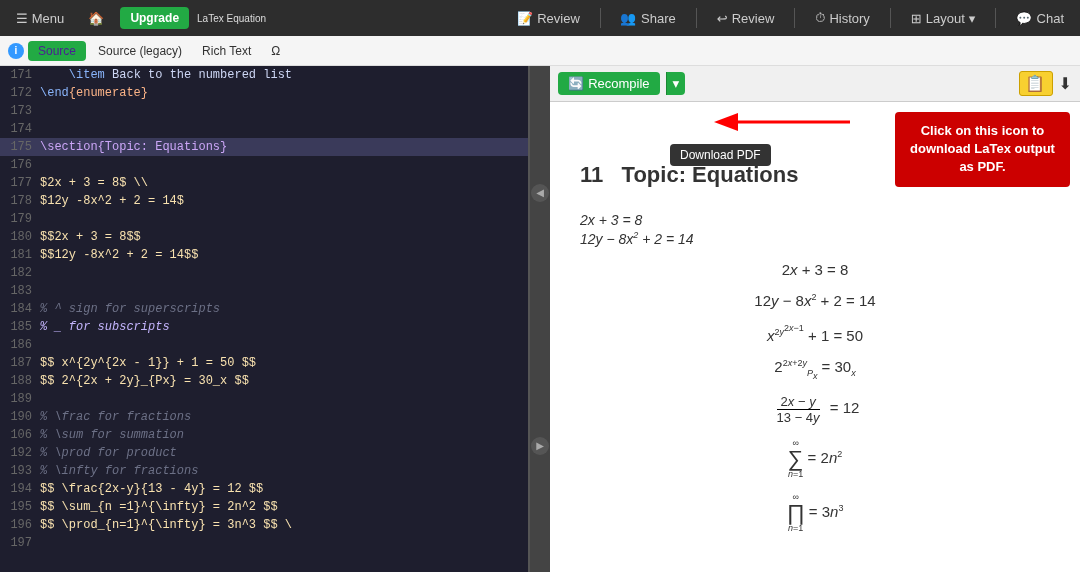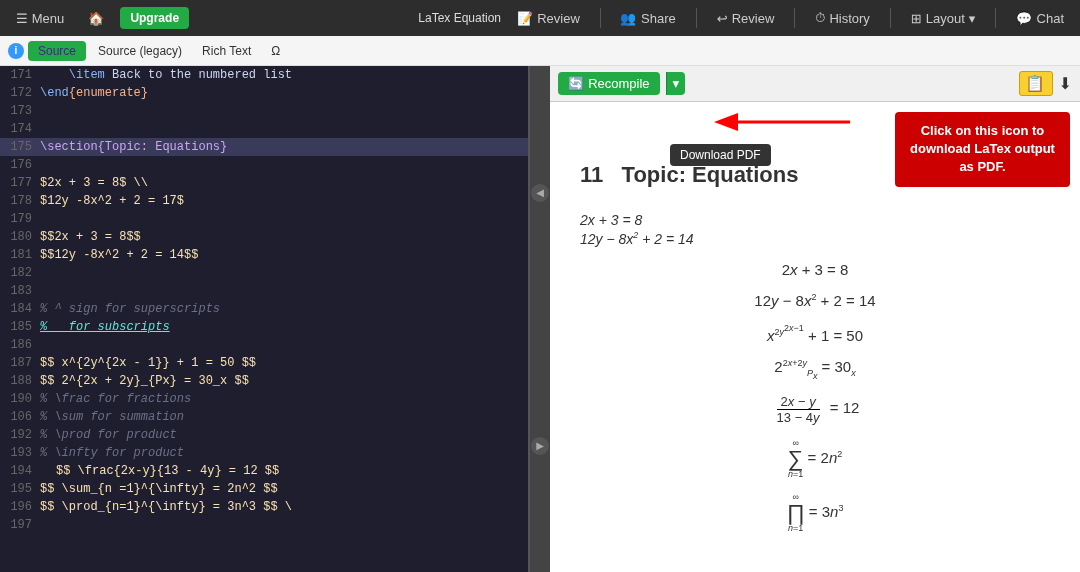--- a/index.html
+++ b/index.html
@@ -7,21 +7,21 @@
 
     
     #topbar {
       display: flex; align-items: center; background: #2d2d2d; height: 36px;
       padding: 0 8px; gap: 8px; color: #ddd;
     }
     #topbar .nav-item {
       display: flex; align-items: center; gap: 4px; padding: 4px 8px;
       cursor: pointer; font-size: 13px; color: #ccc; border-radius: 4px;
     }
-    #topbar .title { flex: 1; text-align: right; color: #ddd; font-size: 12px; }
+    #topbar .title { flex: 1; text-align: left; color: #ddd; font-size: 10px; }
     #topbar .upgrade-btn {
       background: #22aa44; color: #fff; border: none; border-radius: 4px;
       padding: 4px 10px; cursor: pointer; font-size: 12px; font-weight: bold;
     }
 
     
     #toolbar {
       display: flex; align-items: center; background: #f5f5f5; height: 30px;
       padding: 0 8px; gap: 4px; border-bottom: 1px solid #ddd;
     }
@@ -210,21 +210,21 @@
       <div class="editor-line">
         <span class="line-num">176</span>
         <span class="line-content">&nbsp;</span>
       </div>
       <div class="editor-line">
         <span class="line-num">177</span>
         <span class="line-content" style="color: rgb(249, 226, 175);">$2x + 3 = 8$ \\</span>
       </div>
       <div class="editor-line">
         <span class="line-num">178</span>
-        <span class="line-content" style="color: rgb(249, 226, 175);">$12y -8x^2 + 2 = 17$</span>
+        <span class="line-content" style="color: rgb(249, 226, 175);">$12y -8x^2 + 2 = 14$</span>
       </div>
       <div class="editor-line">
         <span class="line-num">179</span>
         <span class="line-content">&nbsp;</span>
       </div>
       <div class="editor-line">
         <span class="line-num">180</span>
         <span class="line-content" style="color: rgb(249, 226, 175);">$$2x + 3 = 8$$</span>
       </div>
       <div class="editor-line">
@@ -238,53 +238,57 @@
       <div class="editor-line">
         <span class="line-num">183</span>
         <span class="line-content">&nbsp;</span>
       </div>
       <div class="editor-line">
         <span class="line-num">184</span>
         <span class="line-content" style="color: rgb(108, 112, 134); font-style: italic;">% ^ sign for superscripts</span>
       </div>
       <div class="editor-line">
         <span class="line-num">185</span>
-        <span class="line-content" style="color: #5eead4; font-style: italic; text-decoration: underline;">% _ for subscripts</span>
+        <span class="line-content" style="color: #c4b5fd; font-style: italic;">% _ for subscripts</span>
       </div>
       <div class="editor-line">
         <span class="line-num">186</span>
         <span class="line-content">&nbsp;</span>
       </div>
       <div class="editor-line">
         <span class="line-num">187</span>
         <span class="line-content" style="color: rgb(249, 226, 175);">$$ x^{2y^{2x - 1}} + 1 = 50 $$</span>
       </div>
       <div class="editor-line">
         <span class="line-num">188</span>
         <span class="line-content" style="color: rgb(249, 226, 175);">$$ 2^{2x + 2y}_{Px} = 30_x $$</span>
       </div>
       <div class="editor-line">
+        <span class="line-num">189</span>
+        <span class="line-content">&nbsp;</span>
+      </div>
+      <div class="editor-line">
         <span class="line-num">190</span>
         <span class="line-content" style="color: rgb(108, 112, 134); font-style: italic;">% \frac for fractions</span>
       </div>
       <div class="editor-line">
         <span class="line-num">106</span>
         <span class="line-content" style="color: rgb(108, 112, 134); font-style: italic;">% \sum for summation</span>
       </div>
       <div class="editor-line">
         <span class="line-num">192</span>
         <span class="line-content" style="color: rgb(108, 112, 134); font-style: italic;">% \prod for product</span>
       </div>
       <div class="editor-line">
         <span class="line-num">193</span>
-        <span class="line-content" style="color: rgb(108, 112, 134); font-style: italic;">% \infty for product</span>
+        <span class="line-content" style="color: rgb(108, 112, 134); font-style: italic;">% \infty for fractions</span>
       </div>
       <div class="editor-line">
         <span class="line-num">194</span>
-        <span class="line-content" style="color: rgb(249, 226, 175); margin-left: 16px;">$$ \frac{2x-y}{13 - 4y} = 12 $$</span>
+        <span class="line-content" style="color: rgb(249, 226, 175);">$$ \frac{2x-y}{13 - 4y} = 12 $$</span>
       </div>
       <div class="editor-line">
         <span class="line-num">195</span>
         <span class="line-content" style="color: rgb(249, 226, 175);">$$ \sum_{n =1}^{\infty} = 2n^2 $$</span>
       </div>
       <div class="editor-line">
         <span class="line-num">196</span>
         <span class="line-content" style="color: rgb(249, 226, 175);">$$ \prod_{n=1}^{\infty} = 3n^3 $$ \</span>
       </div>
       <div class="editor-line">

